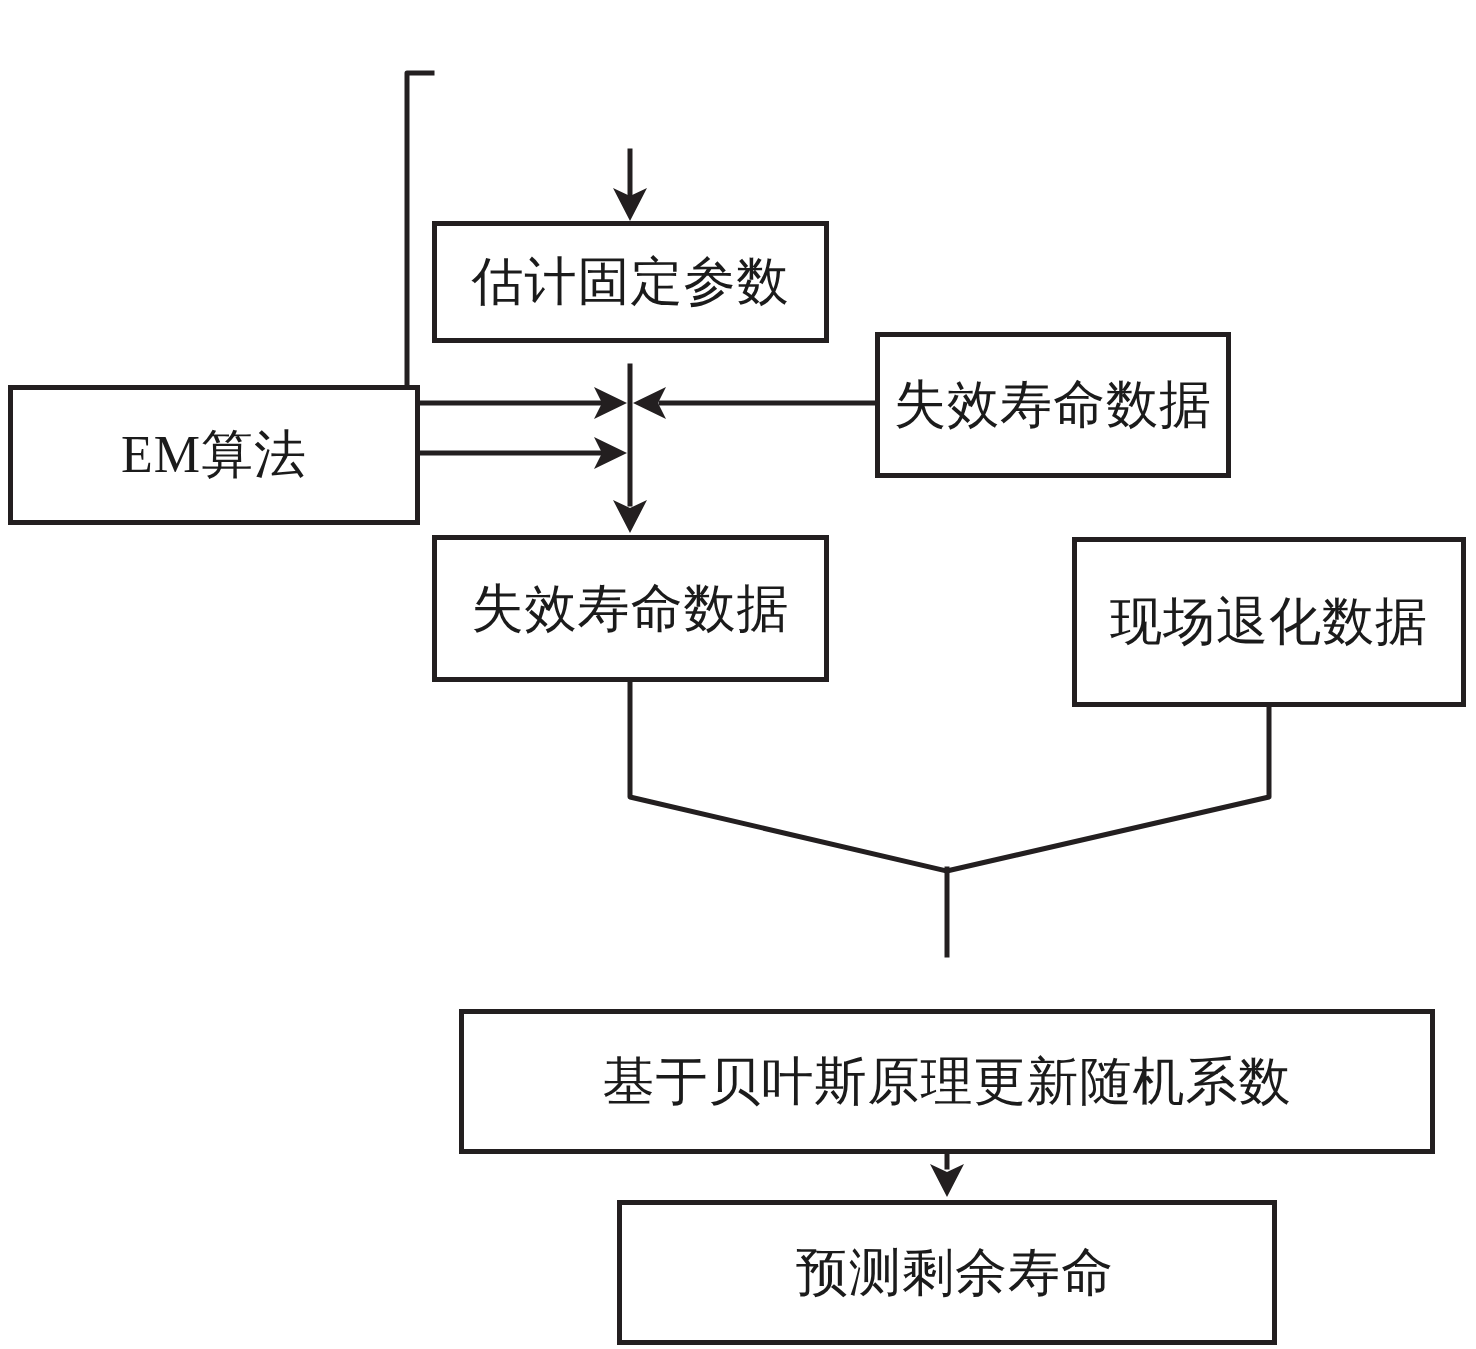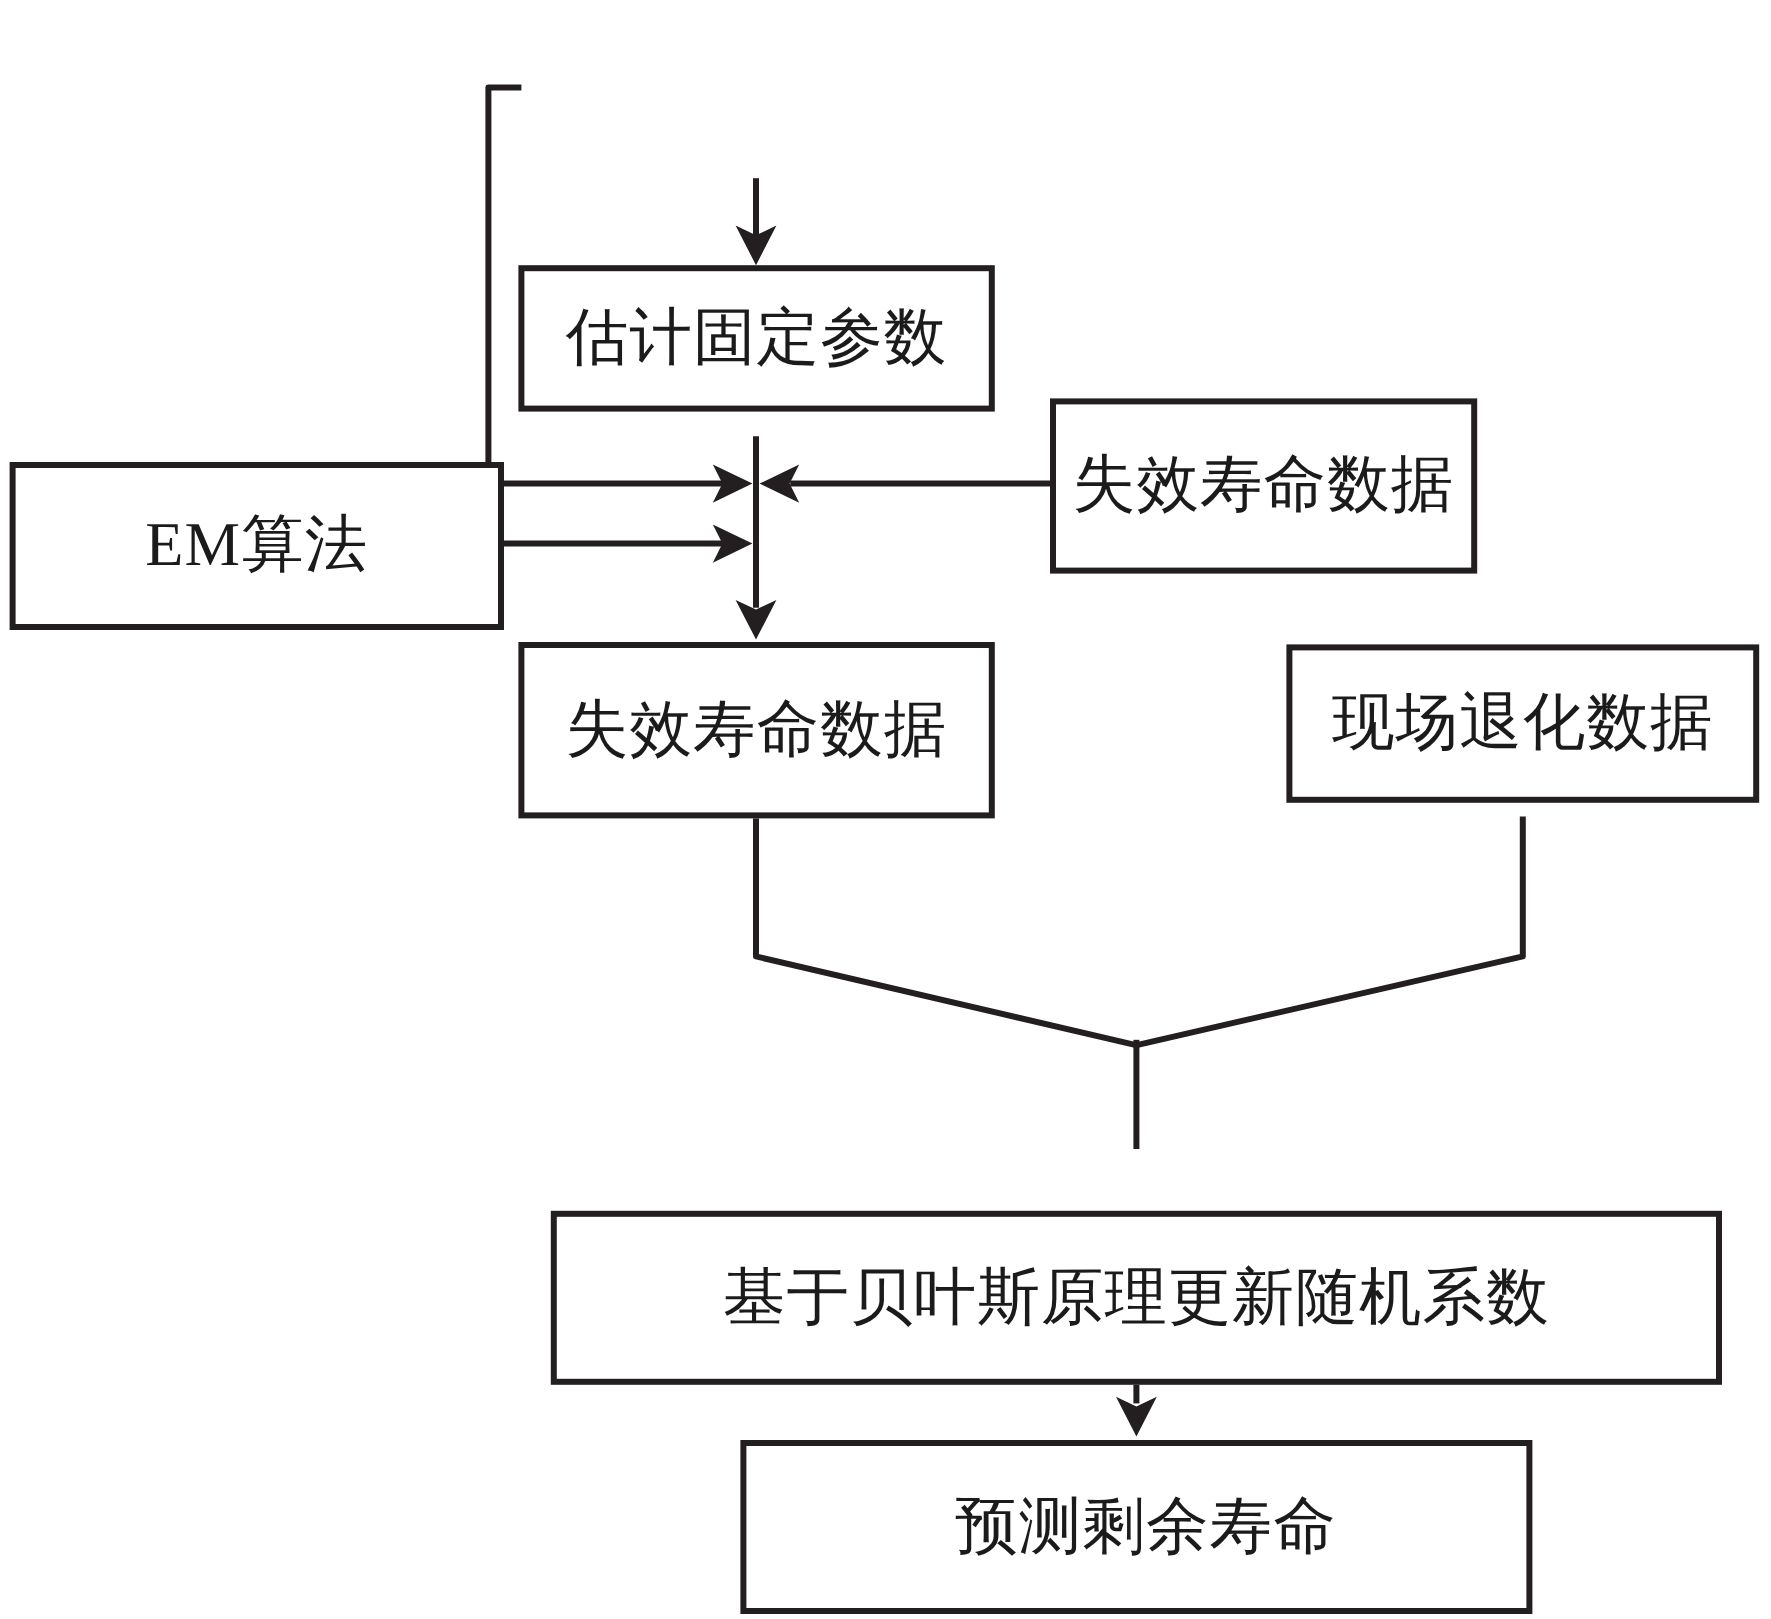--- a/index.html
+++ b/index.html
@@ -34,21 +34,21 @@
     line-height: 1;
     color: #1b1b1b;
     letter-spacing: 1px;
     white-space: nowrap;
   }
   .n-historical { left: 432px; top: 4px;    width: 397px; height: 147px; }
   .n-fixed      { left: 432px; top: 221px;  width: 397px; height: 122px; }
   .n-em         { left: 8px;   top: 385px;  width: 412px; height: 140px; }
   .n-failure    { left: 875px; top: 332px;  width: 356px; height: 146px; }
   .n-random     { left: 432px; top: 535px;  width: 397px; height: 147px; }
-  .n-field      { left: 1072px; top: 537px; width: 394px; height: 132px; }
+  .n-field      { left: 1072px; top: 537px; width: 394px; height: 170px; }
   .n-bayes      { left: 459px; top: 1009px;  width: 976px; height: 145px; }
   .n-predict    { left: 617px; top: 1200px; width: 660px; height: 145px; padding-left: 16px; }
 </style>
 </head>
 <body>
 
 <div class="canvas">
 
   <svg class="connector-layer" viewBox="0 0 1476 1349" xmlns="http://www.w3.org/2000/svg">
     <g stroke="#231f20" stroke-width="5" fill="none" stroke-linecap="square" stroke-linejoin="round">

